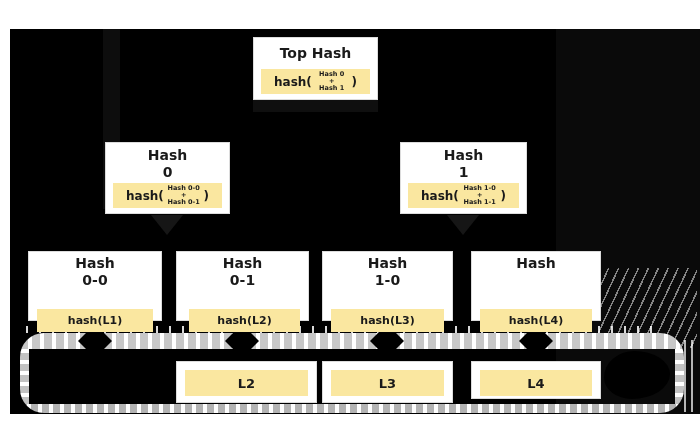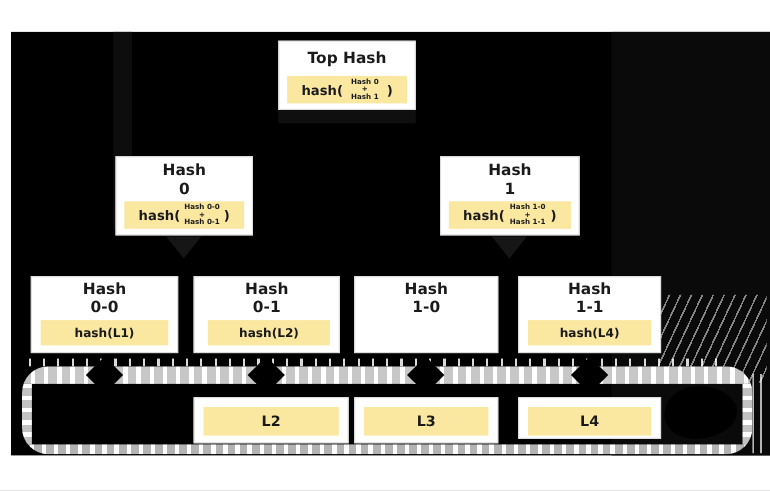--- a/index.html
+++ b/index.html
@@ -43,21 +43,21 @@
   #blocks-blob{left:604px;top:351px;width:66px;height:48px;background:#000;z-index:6;
     border-radius:46% 54% 58% 42% / 55% 48% 52% 45%;}
   
   .node{background:#ffffff;border:1px solid #dcdcdc;z-index:7;}
   .node-title{position:absolute;left:0;right:0;text-align:center;
     font-size:14px;font-weight:600;line-height:17px;}
   .strip{position:absolute;background:#FAE7A0;display:flex;align-items:center;box-sizing:border-box;}
   .strip.fn-strip{justify-content:space-between;padding:0 13px;}
   .fn{font-size:12px;font-weight:700;}
   .args{text-align:center;font-size:6.5px;font-weight:700;line-height:7px;}
-  .strip.value-strip{justify-content:center;font-size:11px;font-weight:700;}
+  .strip.value-strip{justify-content:center;font-size:11px;font-weight:700;margin-top:18px;}
   .strip.block-strip{justify-content:center;font-size:13px;font-weight:600;}
 </style>
 </head>
 <body>
 
 <div id="stage">
 
   <div id="canvas" class="abs"></div>
   <div id="shade-col" class="abs shade"></div>
   <div id="shade-right" class="abs shade"></div>
@@ -143,26 +143,26 @@
       <div>0-1</div>
     </div>
     <div class="strip value-strip" style="left:12px;right:8px;top:39px;height:23px;">hash(L2)</div>
   </div>
 
   <div class="abs node" style="left:322px;top:251px;width:131px;height:70px;">
     <div class="node-title" style="top:3px;">
       <div>Hash</div>
       <div>1-0</div>
     </div>
+    <div class="strip value-strip" style="left:8px;right:8px;top:39px;height:23px;">hash(L3)</div>
   </div>
 
   <div class="abs node" style="left:471px;top:251px;width:130px;height:70px;">
     <div class="node-title" style="top:3px;">
       <div>Hash</div>
-      <div>1-1</div>
     </div>
     <div class="strip value-strip" style="left:8px;right:8px;top:39px;height:23px;">hash(L4)</div>
   </div>
 
   <div class="abs node" style="left:176px;top:361px;width:141px;height:42px;">
     <div class="strip block-strip" style="left:8px;right:8px;top:8px;height:26px;">L2</div>
   </div>
   <div class="abs node" style="left:322px;top:361px;width:131px;height:42px;">
     <div class="strip block-strip" style="left:8px;right:8px;top:8px;height:26px;">L3</div>
   </div>

